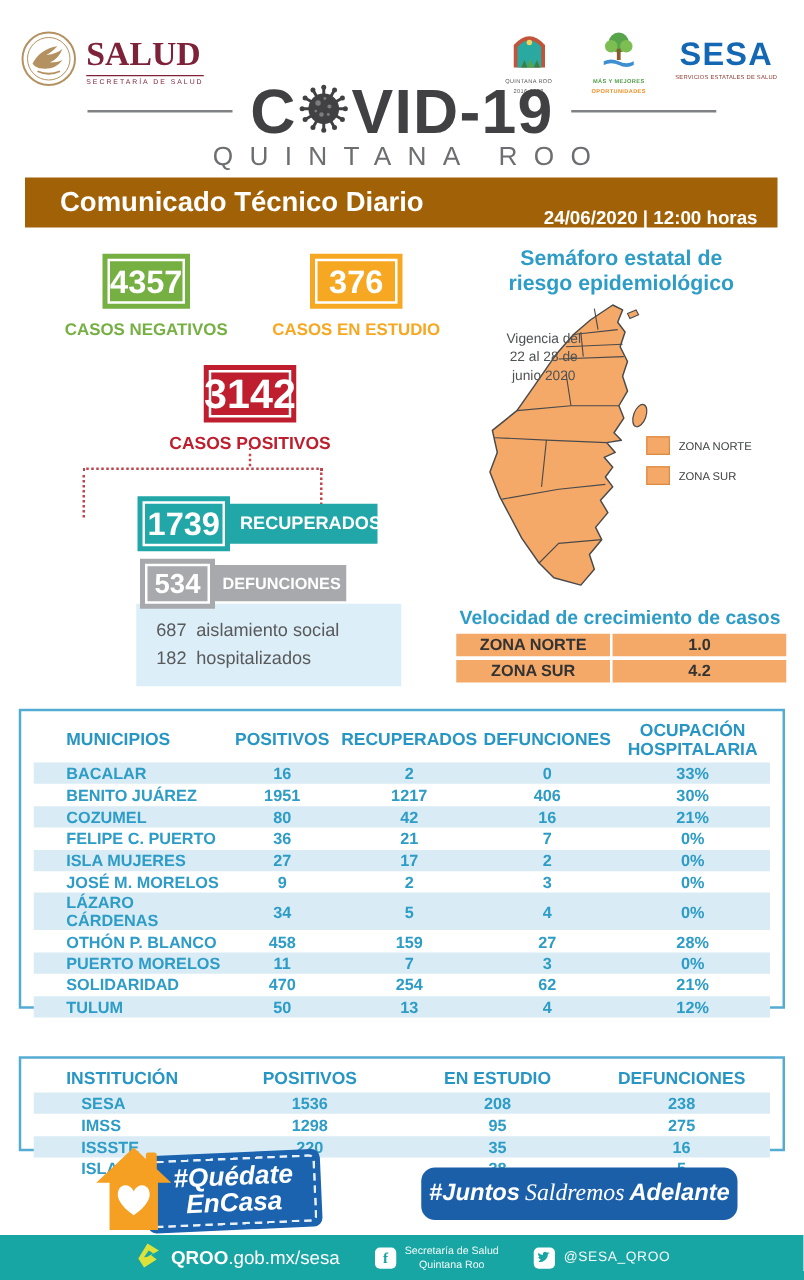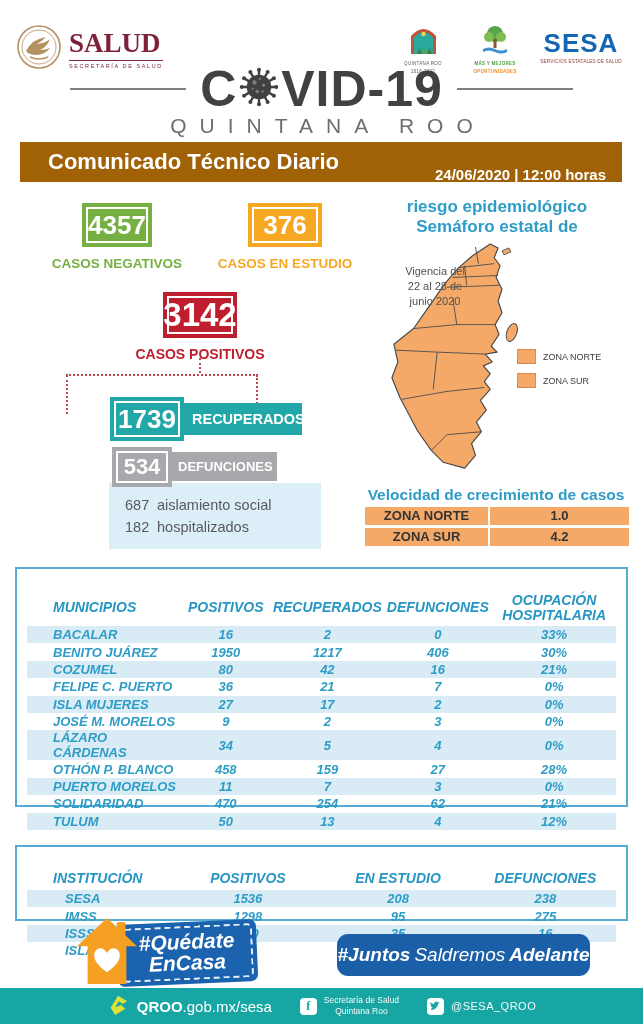--- a/index.html
+++ b/index.html
@@ -59,21 +59,21 @@
   .leg-label{font-size:9px;color:#3F4142;}
 
   .vel-title{position:absolute;left:365px;top:486px;width:262px;text-align:center;color:#2D9CC6;
              font-weight:800;font-size:15.5px;}
   .vel-table{position:absolute;left:365px;top:507px;width:262px;}
   .vel-row{display:grid;grid-template-columns:47% 53%;gap:2px;margin-bottom:3px;}
   .vel-row div{background:#F5A969;text-align:center;font-size:13px;font-weight:700;color:#333;padding:1px 0 2px;}
 
   
   .tbox{position:absolute;left:15px;width:613px;border:2px solid #54ACD2;background:#fff;
-        box-sizing:border-box;padding:21px 10px 7px;font-style:italic;}
+        box-sizing:border-box;padding:5px 10px 7px;}
   .mun{top:567px;height:240px;}
   .inst{top:845px;height:76px;}
   .grid5{display:grid;grid-template-columns:26% 15.5% 19% 18.5% 21%;}
   .grid4{display:grid;grid-template-columns:25% 25% 26% 24%;}
   .thead div{color:#2796C4;font-weight:800;font-size:14px;display:flex;align-items:center;justify-content:center;
              text-align:center;line-height:1.1;}
   .mun .thead{min-height:36px;}
   .inst .thead{min-height:22px;}
   .thead div:first-child{justify-content:flex-start;padding-left:26px;text-align:left;}
   .trow div{color:#2D9CC6;font-weight:700;font-size:13px;display:flex;align-items:center;justify-content:center;
@@ -84,21 +84,21 @@
 
   
   .house{position:absolute;left:76px;top:914px;z-index:2;}
   .qtag{position:absolute;left:117px;top:922px;width:140px;height:62px;background:#1B63AE;border-radius:7px;
         transform:rotate(-2.5deg);display:flex;flex-direction:column;align-items:center;justify-content:center;z-index:1;}
   .qtag::after{content:"";position:absolute;inset:4px;border:2px dashed rgba(255,255,255,.9);border-radius:5px;}
   .qtag div{color:#fff;font-style:italic;font-weight:800;font-size:21px;line-height:.98;position:relative;}
   .jtag{position:absolute;left:337px;top:934px;width:253px;height:42px;background:#1B5FA8;border-radius:11px;
         display:flex;align-items:center;justify-content:center;color:#fff;font-style:italic;font-size:19px;}
   .jtag .b{font-weight:800;}
-  .jtag .m{font-weight:400;margin:0 4px;}
+  .jtag .m{font-weight:400;margin:0 4px;font-family:Liberation Serif, serif;}
 
   
   .footbar{position:absolute;left:0;top:988px;width:643px;height:36px;background:#17A6A3;
            display:flex;align-items:center;justify-content:center;gap:28px;color:#fff;}
   .fweb{font-size:15px;display:flex;align-items:center;gap:8px;}
   .fweb .b{font-weight:800;}
   .sq-icon{width:17px;height:17px;background:#fff;border-radius:4px;display:flex;align-items:center;justify-content:center;
            color:#17A6A3;font-weight:800;font-size:12px;font-family:"Liberation Serif",serif;}
   .fgroup{display:flex;align-items:center;gap:7px;}
   .ftext2{font-size:8.5px;line-height:1.25;text-align:center;opacity:.95;}
@@ -247,22 +247,22 @@
   <div class="info-panel">
     <div class="info-line">
       <span class="n">687</span><span>aislamiento social</span>
     </div>
     <div class="info-line">
       <span class="n">182</span><span>hospitalizados</span>
     </div>
   </div>
 
   <div class="sem-title">
+    <div>Semáforo estatal de</div>
     <div>riesgo epidemiológico</div>
-    <div>Semáforo estatal de</div>
   </div>
 
   <div style="position:absolute;left:388px;top:240px;">
     <svg width="172" height="238" viewBox="0 0 175 238">
       <path d="M86 14 L104 2 L112 6 L108 16 L114 24 L110 36 L116 48 L112 60 L116 72 L109 84 L113 94 L105 106
                L111 112 L99 114 L106 122 L97 126 L104 134 L98 142 L104 150 L94 161 L100 171 L90 183 L95 193
                L85 205 L89 217 L78 230 L56 224 L44 212 L30 192 L12 158 L4 138 L10 122 L6 104 L26 88 L40 68 L58 42 L72 26 Z" fill="#F5A969" stroke="#4A4A4A" stroke-width="1.2" stroke-linejoin="round"></path>
       <ellipse cx="126" cy="92" rx="5" ry="9.5" transform="rotate(20 126 92)" fill="#F5A969" stroke="#4A4A4A" stroke-width="1"></ellipse>
       <path d="M116 9 l7 -3 l2 4 l-7 3 Z" fill="#F5A969" stroke="#4A4A4A" stroke-width="0.9"></path>
       <g fill="none" stroke="#4A4A4A" stroke-width="0.9">
@@ -320,21 +320,21 @@
     </div>
     <div class="grid5 trow alt">
       <div>BACALAR</div>
         <div>16</div>
         <div>2</div>
         <div>0</div>
         <div>33%</div>
     </div>
     <div class="grid5 trow">
       <div>BENITO JUÁREZ</div>
-        <div>1950</div>
+        <div>1951</div>
         <div>1217</div>
         <div>406</div>
         <div>30%</div>
     </div>
     <div class="grid5 trow alt">
       <div>COZUMEL</div>
         <div>80</div>
         <div>42</div>
         <div>16</div>
         <div>21%</div>

